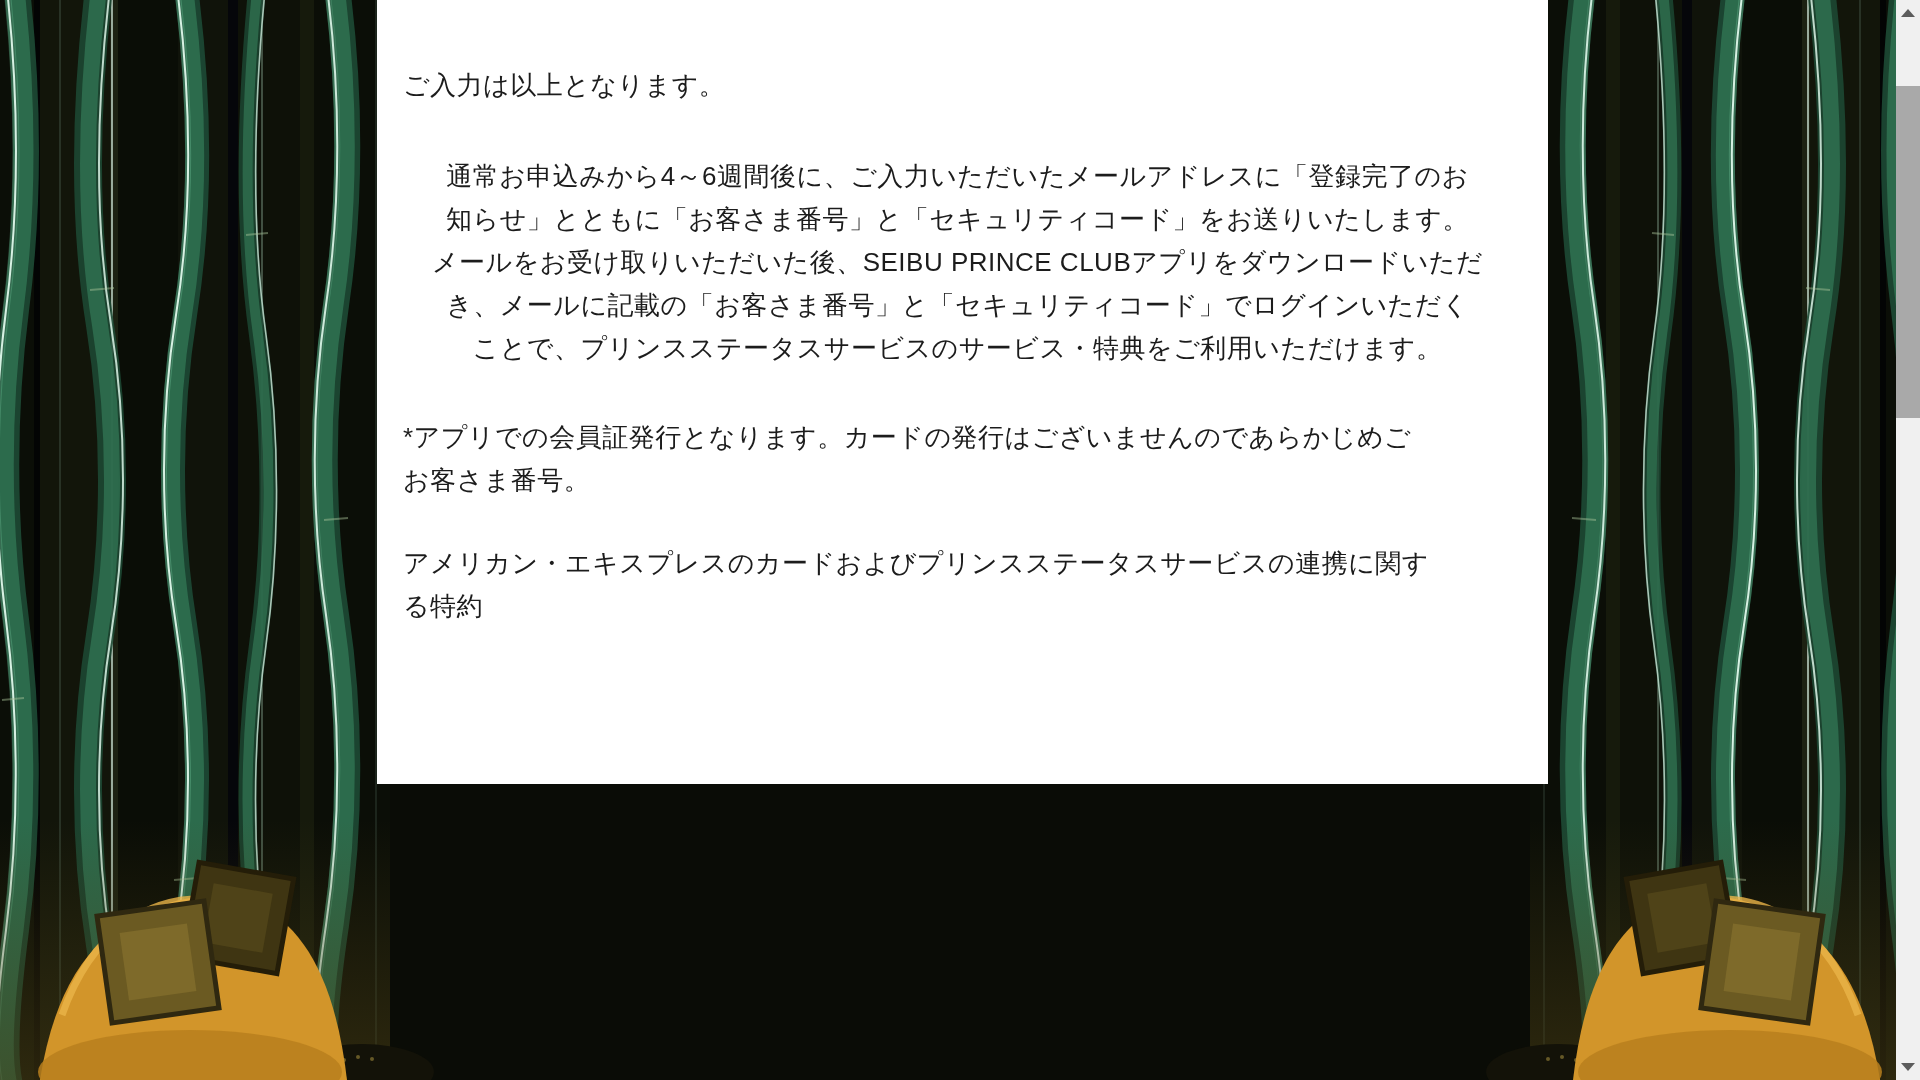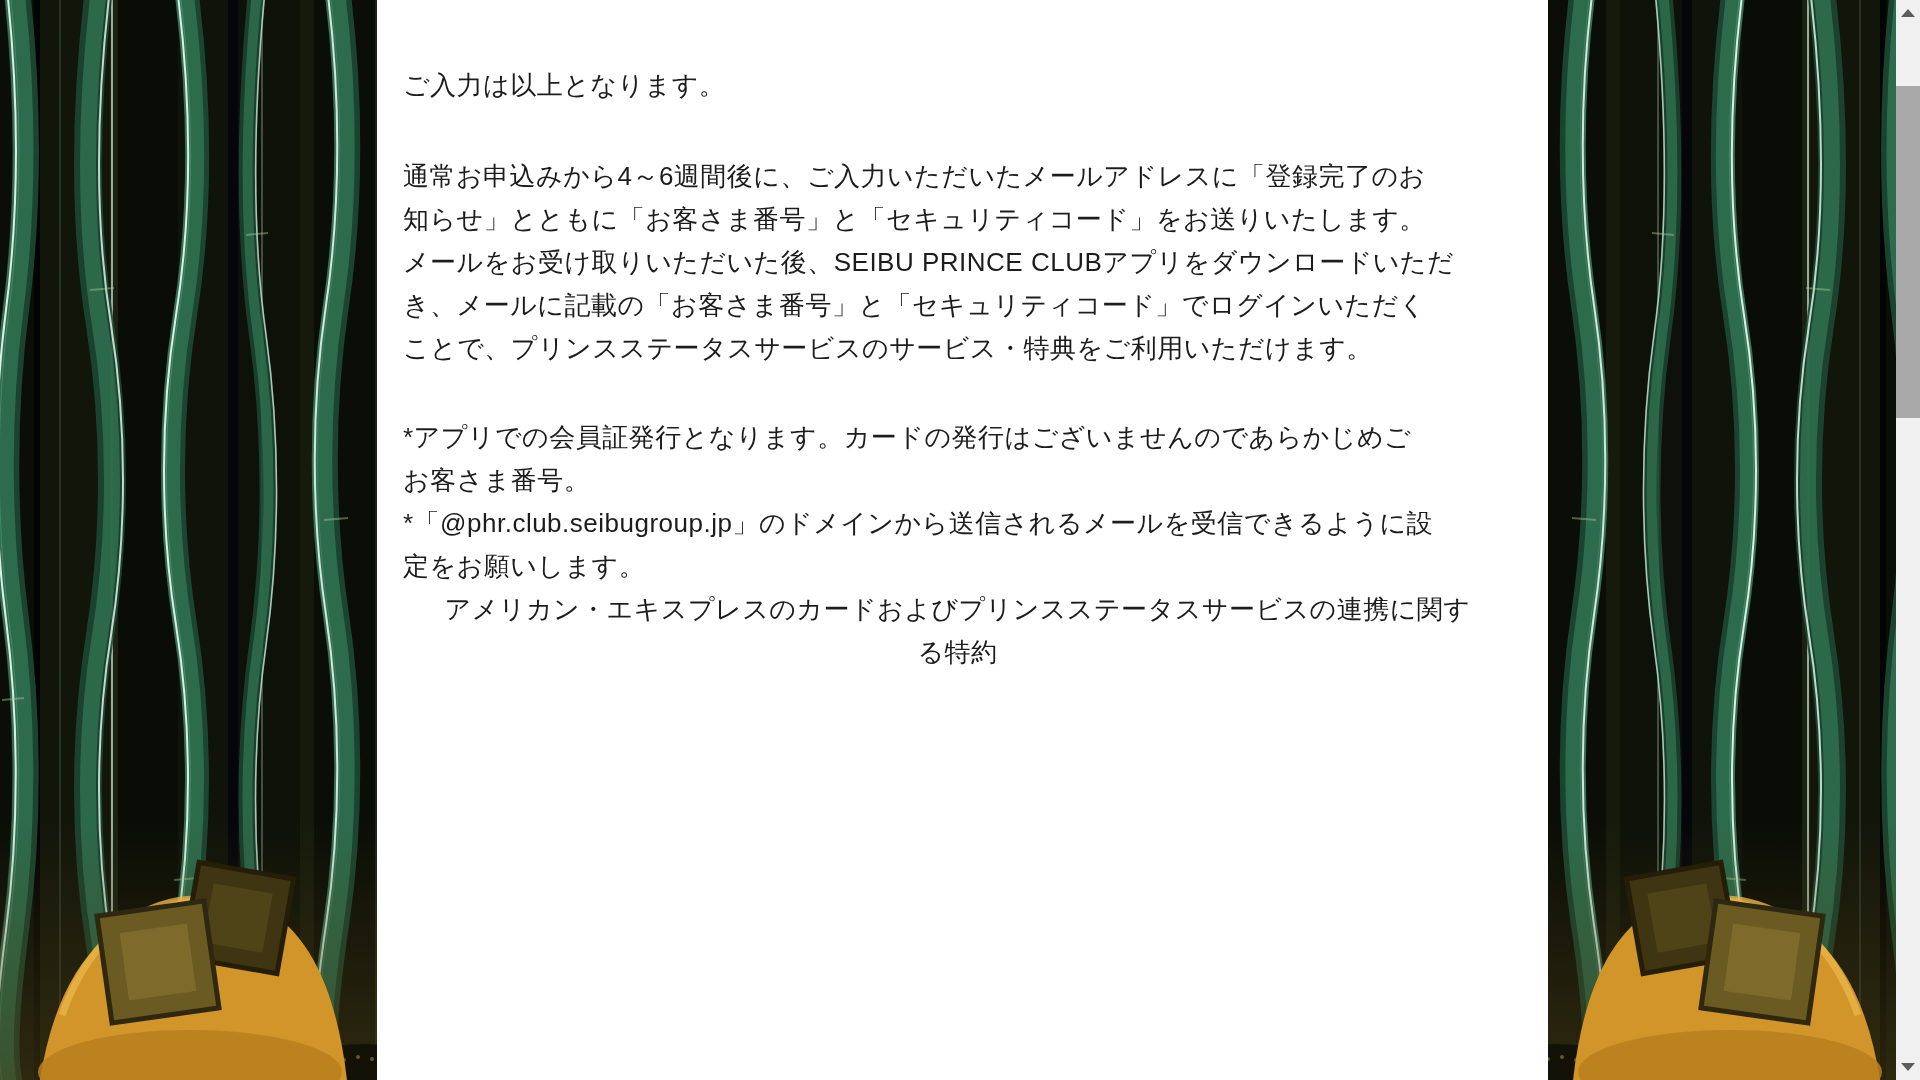--- a/index.html
+++ b/index.html
@@ -5,31 +5,31 @@
   html,body{margin:0;padding:0;}
   body{
     width:1920px;height:1080px;overflow:hidden;position:relative;
     background:#0a0c06;
     font-family:"Liberation Sans","DejaVu Sans",sans-serif;
   }
   
   .bg-art{position:absolute;left:0;top:0;width:1920px;height:1080px;}
   
   .content-panel{
-    position:absolute;left:377px;top:0;width:1171px;height:1080px;
+    position:absolute;left:377px;top:0;width:1171px;height:784px;
     background:#ffffff;box-sizing:border-box;
     padding:64px 36px 0 26px;
   }
   .content-panel p{
     margin:0;font-size:26px;line-height:43px;color:#1c1c1c;
     white-space:pre-wrap;letter-spacing:0.5px;
   }
   p.intro{margin-bottom:48px;}
-  p.main-para{margin-bottom:46px;}
-  p.amex-heading{text-align:center;}
+  p.main-para{margin-bottom:46px;text-align:center;}
+  p.amex-heading{margin-top:40px;}
   a.phone-link{color:#c07c56;text-decoration:underline;cursor:pointer;}
   
   .scrollbar{
     position:absolute;right:0;top:0;width:24px;height:1080px;
     background:#f0f0f0;z-index:5;
   }
   .sb-btn{
     position:absolute;left:0;width:24px;height:26px;
     display:flex;align-items:center;justify-content:center;background:#f0f0f0;
   }
@@ -137,22 +137,20 @@
 
 <div class="content-panel">
   <p class="intro">ご入力は以上となります。</p>
   <p class="main-para">通常お申込みから4～6週間後に、ご入力いただいたメールアドレスに「登録完了のお
 知らせ」とともに「お客さま番号」と「セキュリティコード」をお送りいたします。
 メールをお受け取りいただいた後、SEIBU PRINCE CLUBアプリをダウンロードいただ
 き、メールに記載の「お客さま番号」と「セキュリティコード」でログインいただく
 ことで、プリンスステータスサービスのサービス・特典をご利用いただけます。</p>
   <p>*アプリでの会員証発行となります。カードの発行はございませんのであらかじめご
 お客さま番号。</p>
-  <p>*「@phr.club.seibugroup.jp」のドメインから送信されるメールを受信できるように設
-定をお願いします。</p>
   <p class="amex-heading">アメリカン・エキスプレスのカードおよびプリンスステータスサービスの連携に関す
 る特約</p>
 
 </div>
 
 <div class="scrollbar">
   <div class="sb-btn up">
     <span class="tri-up"></span>
   </div>
   <div class="sb-track">

